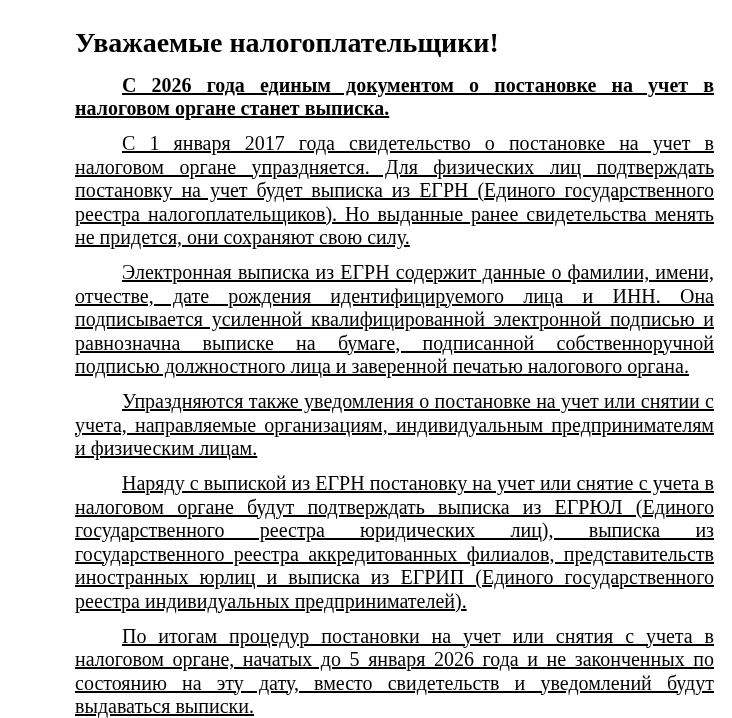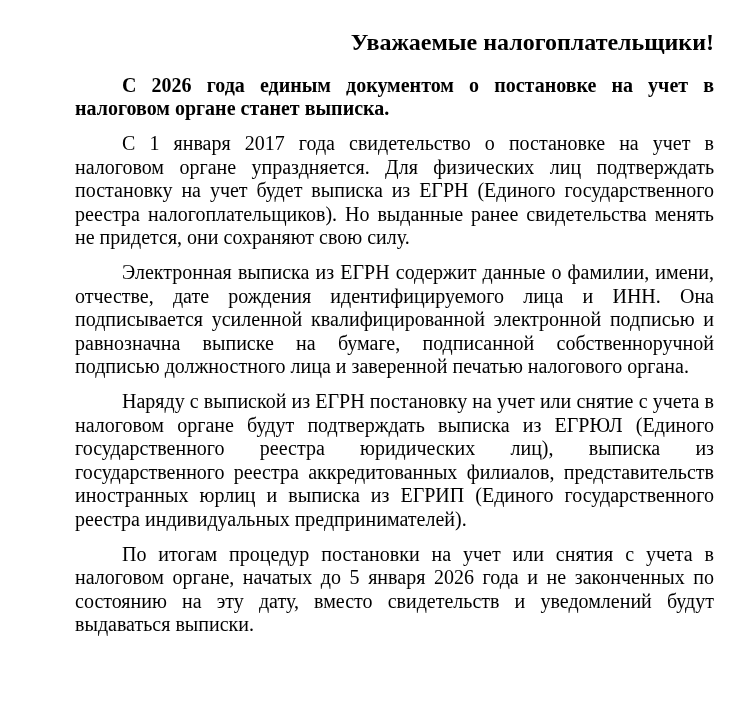--- a/index.html
+++ b/index.html
@@ -15,47 +15,49 @@
     overflow: hidden;
   }
   .page {
     box-sizing: border-box;
     width: 732px;
     height: 718px;
     padding: 31px 18px 0 75px; 
     background: #ffffff;
   }
   .doc-title {
-    font-size: 24px;
+    font-size: 28px;
     line-height: 23.5px;
     font-weight: bold;
-    text-align: right;
+    text-align: left;
     margin: 0 0 19px 0;
   }
   p.body-par {
     font-size: 20px;
     line-height: 23.5px;
     text-align: justify;
     text-indent: 47px;
     margin: 0 0 11.5px 0;
     word-spacing: normal;
+    text-decoration: underline;
   }
   p.lead-par {
     font-weight: bold;
   }
 </style>
 </head>
 <body>
 
 <div class="page">
   <h1 class="doc-title">Уважаемые налогоплательщики!</h1>
 
   <p class="body-par lead-par">С 2026 года единым документом о постановке на учет в налоговом органе станет выписка.</p>
 
   <p class="body-par">С 1 января 2017 года свидетельство о постановке на учет в налоговом органе упраздняется. Для физических лиц подтверждать постановку на учет будет выписка из ЕГРН (Единого государственного реестра налогоплательщиков). Но выданные ранее свидетельства менять не придется, они сохраняют свою силу.</p>
 
   <p class="body-par">Электронная выписка из ЕГРН содержит данные о фамилии, имени, отчестве, дате рождения идентифицируемого лица и ИНН. Она подписывается усиленной квалифицированной электронной подписью и равнозначна выписке на бумаге, подписанной собственноручной подписью должностного лица и заверенной печатью налогового органа.</p>
 
+  <p class="body-par">Упраздняются также уведомления о постановке на учет или снятии с учета, направляемые организациям, индивидуальным предпринимателям и физическим лицам.</p>
 
   <p class="body-par">Наряду с выпиской из ЕГРН постановку на учет или снятие с учета в налоговом органе будут подтверждать выписка из ЕГРЮЛ (Единого государственного реестра юридических лиц), выписка из государственного реестра аккредитованных филиалов, представительств иностранных юрлиц и выписка из ЕГРИП (Единого государственного реестра индивидуальных предпринимателей).</p>
 
   <p class="body-par">По итогам процедур постановки на учет или снятия с учета в налоговом органе, начатых до 5 января 2026 года и не законченных по состоянию на эту дату, вместо свидетельств и уведомлений будут выдаваться выписки.</p>
 </div>
 
 </body></html>

